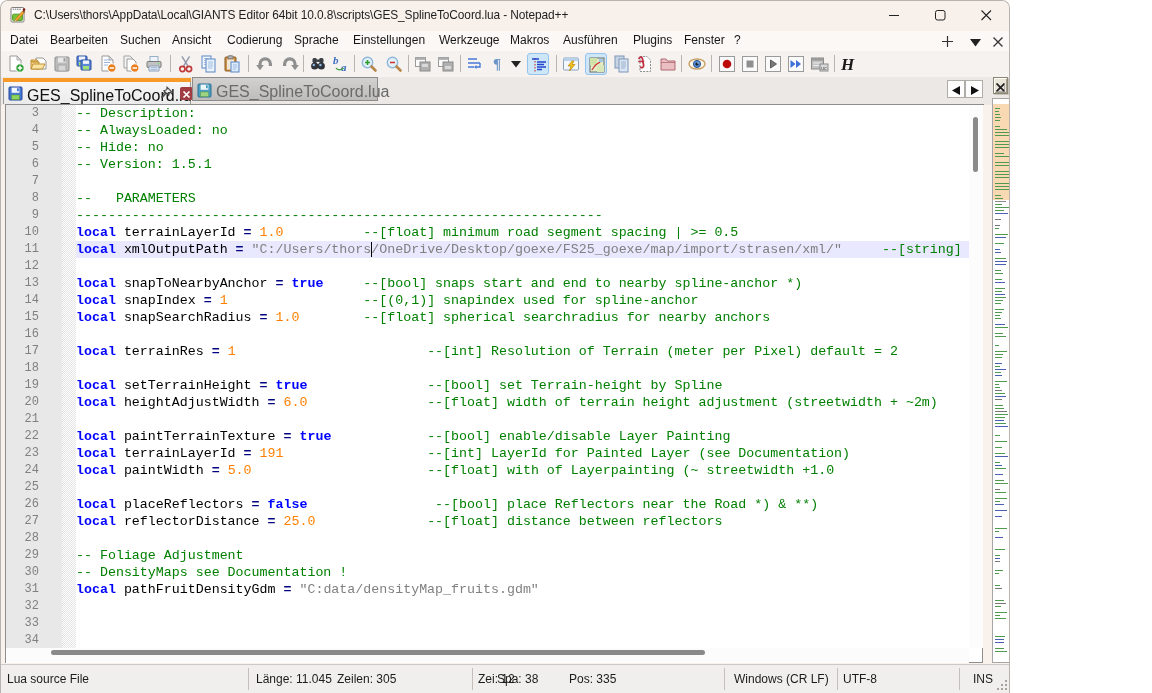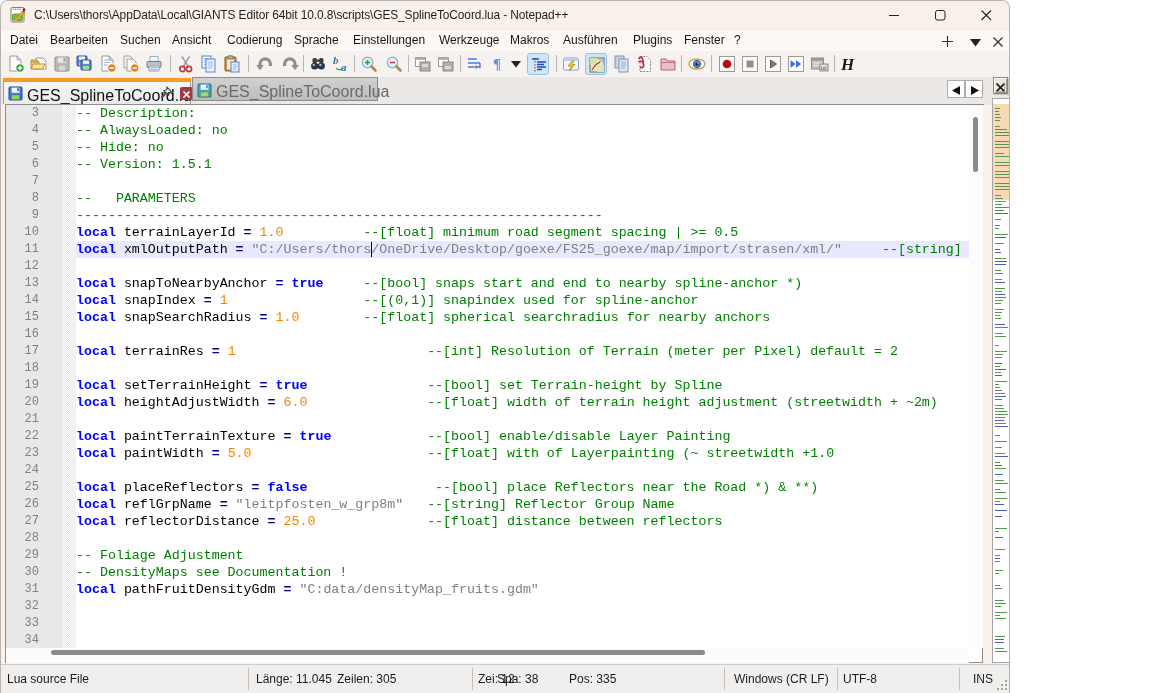--- a/index.html
+++ b/index.html
@@ -518,24 +518,24 @@
         <div class="crow"><span class="tk-k">local</span><span> snapToNearbyAnchor </span><span class="tk-o">=</span><span> </span><span class="tk-k">true</span><span>     </span><span class="tk-c">--[bool] snaps start and end to nearby spline-anchor *)</span></div>
         <div class="crow"><span class="tk-k">local</span><span> snapIndex </span><span class="tk-o">=</span><span> </span><span class="tk-n">1</span><span>                 </span><span class="tk-c">--[(0,1)] snapindex used for spline-anchor</span></div>
         <div class="crow"><span class="tk-k">local</span><span> snapSearchRadius </span><span class="tk-o">=</span><span> </span><span class="tk-n">1.0</span><span>        </span><span class="tk-c">--[float] spherical searchradius for nearby anchors</span></div>
         <div class="crow"></div>
         <div class="crow"><span class="tk-k">local</span><span> terrainRes </span><span class="tk-o">=</span><span> </span><span class="tk-n">1</span><span>                        </span><span class="tk-c">--[int] Resolution of Terrain (meter per Pixel) default = 2</span></div>
         <div class="crow"></div>
         <div class="crow"><span class="tk-k">local</span><span> setTerrainHeight </span><span class="tk-o">=</span><span> </span><span class="tk-k">true</span><span>               </span><span class="tk-c">--[bool] set Terrain-height by Spline</span></div>
         <div class="crow"><span class="tk-k">local</span><span> heightAdjustWidth </span><span class="tk-o">=</span><span> </span><span class="tk-n">6.0</span><span>               </span><span class="tk-c">--[float] width of terrain height adjustment (streetwidth + ~2m)</span></div>
         <div class="crow"></div>
         <div class="crow"><span class="tk-k">local</span><span> paintTerrainTexture </span><span class="tk-o">=</span><span> </span><span class="tk-k">true</span><span>            </span><span class="tk-c">--[bool] enable/disable Layer Painting</span></div>
+        <div class="crow"><span class="tk-k">local</span><span> terrainLayerId </span><span class="tk-o">=</span><span> </span><span class="tk-n">191</span><span>                  </span><span class="tk-c">--[int] LayerId for Painted Layer (see Documentation)</span></div>
         <div class="crow"><span class="tk-k">local</span><span> paintWidth </span><span class="tk-o">=</span><span> </span><span class="tk-n">5.0</span><span>                      </span><span class="tk-c">--[float] with of Layerpainting (~ streetwidth +1.0</span></div>
         <div class="crow"></div>
         <div class="crow"><span class="tk-k">local</span><span> placeReflectors </span><span class="tk-o">=</span><span> </span><span class="tk-k">false</span><span>                </span><span class="tk-c">--[bool] place Reflectors near the Road *) &amp; **)</span></div>
-        <div class="crow"><span class="tk-k">local</span><span> reflGrpName </span><span class="tk-o">=</span><span> </span><span class="tk-s">"leitpfosten_w_grp8m"</span><span>   </span><span class="tk-c">--[string] Reflector Group Name</span></div>
         <div class="crow"><span class="tk-k">local</span><span> reflectorDistance </span><span class="tk-o">=</span><span> </span><span class="tk-n">25.0</span><span>              </span><span class="tk-c">--[float] distance between reflectors</span></div>
         <div class="crow"></div>
         <div class="crow"><span class="tk-c">-- Foliage Adjustment</span></div>
         <div class="crow"><span class="tk-c">-- DensityMaps see Documentation !</span></div>
         <div class="crow"><span class="tk-k">local</span><span> pathFruitDensityGdm </span><span class="tk-o">=</span><span> </span><span class="tk-s">"C:data/densityMap_fruits.gdm"</span></div>
       </div>
     <div class="vscroll">
       <div class="vthumb" id="vthumb" style="top: 12px; height: 55px;"></div>
     </div>
     <div class="hscroll">

